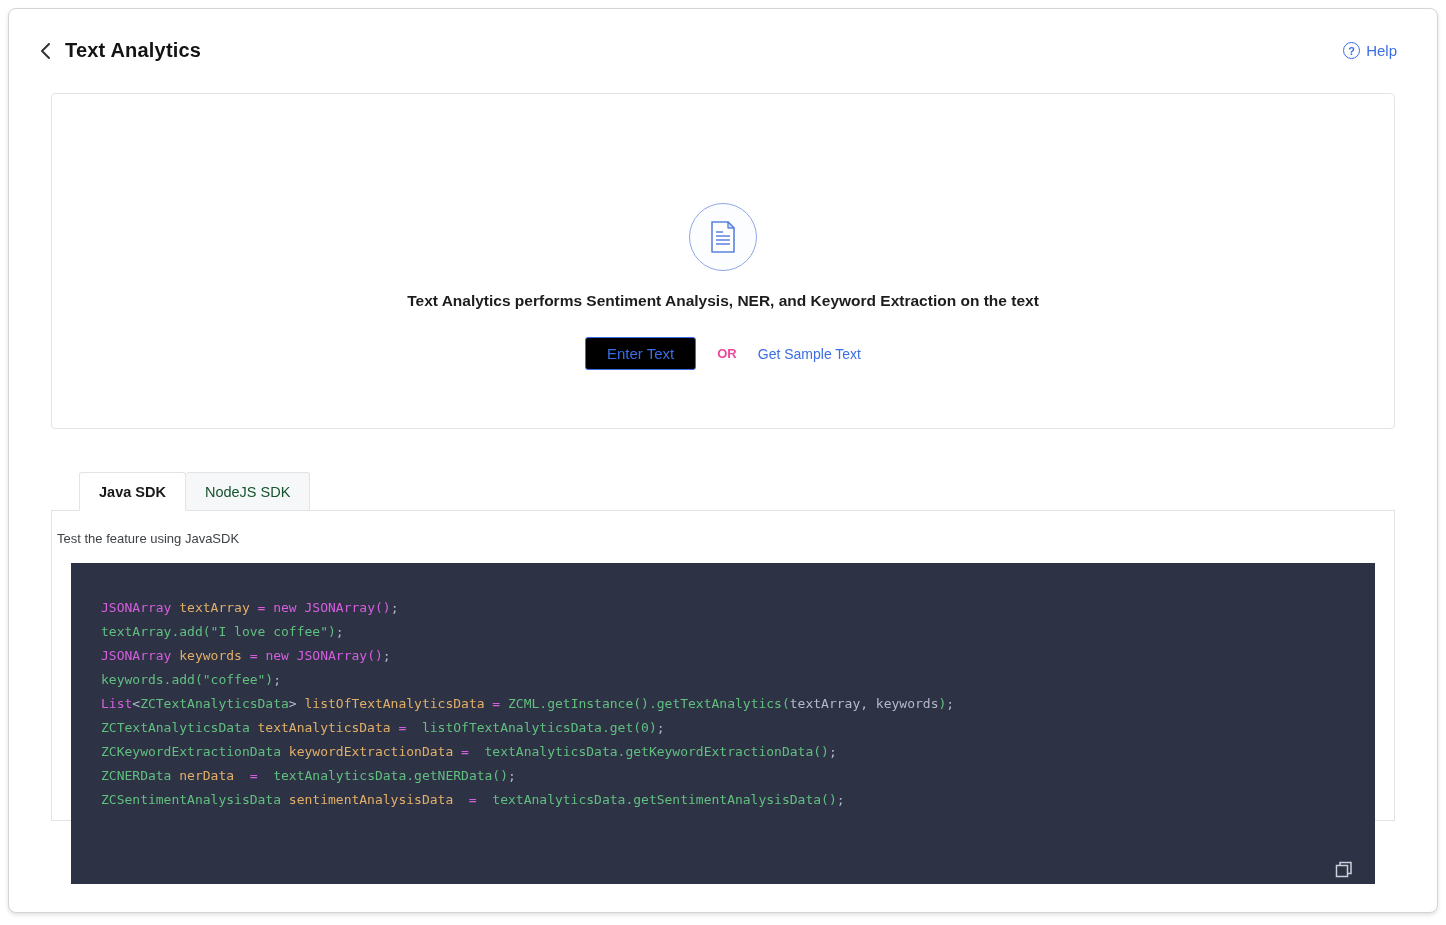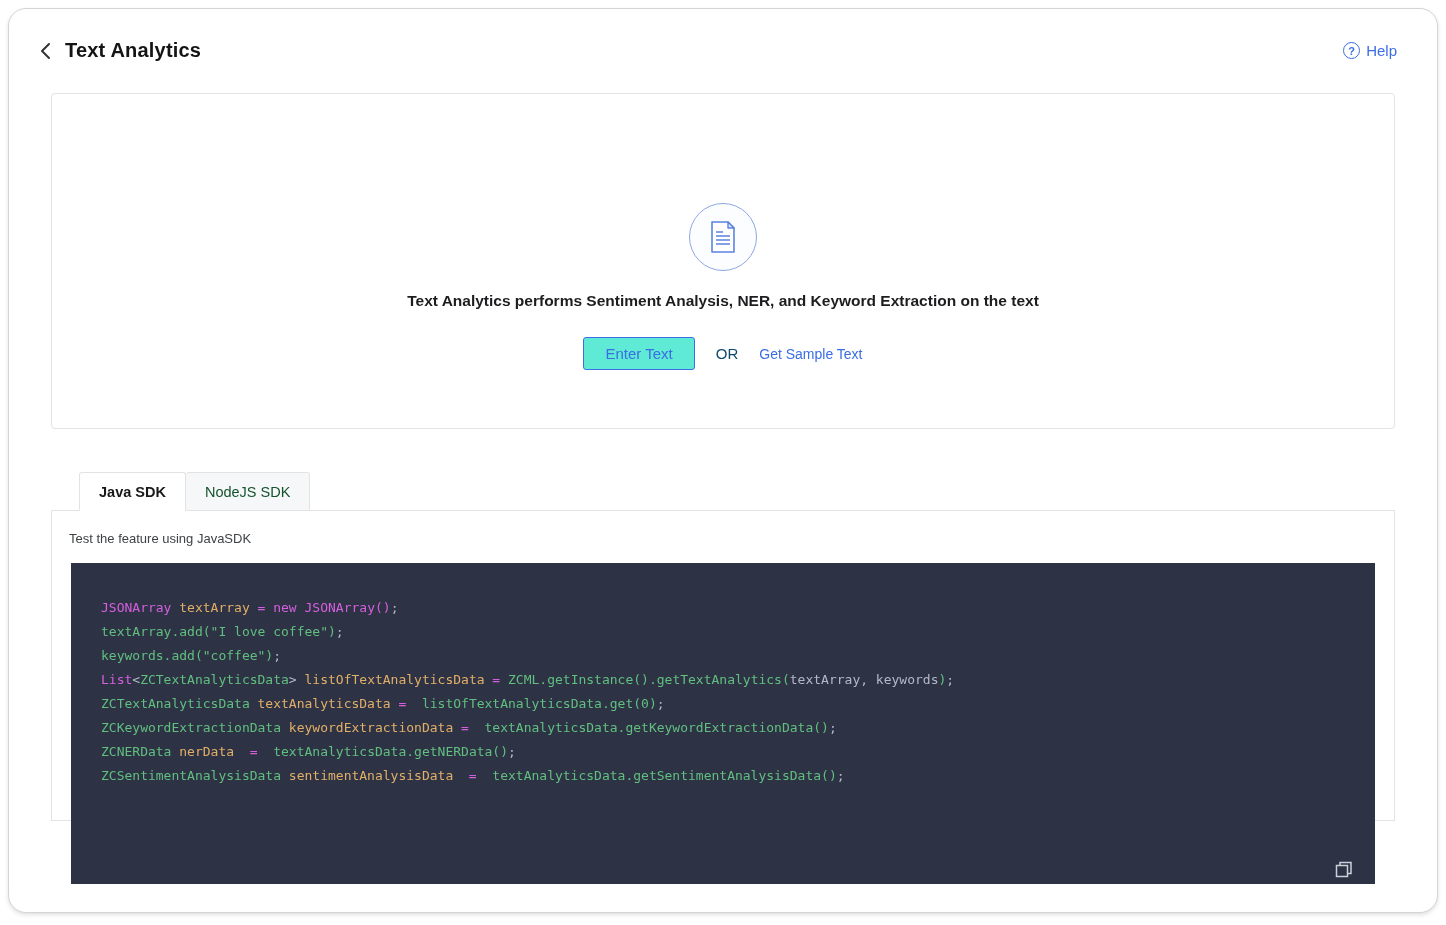--- a/index.html
+++ b/index.html
@@ -1,56 +1,56 @@
 <!DOCTYPE html>
 <html style="--blue: #3b6de4; --codebg: #2d3245; --cpink: #d55fde; --cgreen: #61bf7f; --corange: #e2af68; --cplain: #b3bac7;"><head>
 <meta charset="utf-8">
 <style>
   * { box-sizing: border-box; }
   html,body { margin:0; padding:0; background:#fff; }
   body { font-family:"Liberation Sans", sans-serif; }
   .page {
     position:relative; margin:8px; height:905px;
-    border:1px solid #d4d4d4; border-radius:18px; background:#fff;
+    border:1px solid #d4d4d4; border-radius:8px; background:#fff;
     box-shadow:0 2px 4px rgba(0,0,0,.12); overflow:hidden;
   }
   
   .hdr { display:flex; align-items:center; padding:30px 40px 0 26px; }
   .back-btn { width:20px; height:20px; display:flex; align-items:center; justify-content:center; cursor:pointer; }
   .hdr h1 { margin:0 0 0 10px; font-size:20px; font-weight:700; color:#141414; letter-spacing:.2px; }
   .help { margin-left:auto; display:flex; align-items:center; gap:6px; color:var(--blue); font-size:15px; cursor:pointer; text-decoration:none; }
   .help-q { width:17px; height:17px; border:1.4px solid var(--blue); border-radius:50%; display:flex; align-items:center; justify-content:center; font-size:11px; font-weight:700; }
   
   .card {
     margin:31px 42px 0; height:336px; border:1px solid #e3e3e3; border-radius:4px;
     text-align:center; padding-top:109px; background:#fff;
   }
   .doc-circle {
     width:68px; height:68px; border:1.5px solid #8ea6e6; border-radius:50%;
     background:#fcfdfe; display:inline-flex; align-items:center; justify-content:center;
   }
   .desc { margin:21px 0 0; font-size:15.5px; font-weight:700; color:#1d1d1f; }
   .actions { margin-top:27px; display:flex; justify-content:center; align-items:center; gap:21px; }
   .enter-btn {
-    padding:7px 21px; background:#5eead4; border:1px solid var(--blue); border-radius:3px;
+    padding:7px 21px; background:#000000; border:1px solid var(--blue); border-radius:3px;
     color:var(--blue); font-size:15px; font-family:inherit; cursor:pointer;
   }
-  .or { font-size:15px; font-weight:400; color:#0c4a6e; }
+  .or { font-size:13px; font-weight:700; color:#ec4899; }
   .sample-link { color:var(--blue); font-size:14px; cursor:pointer; text-decoration:none; }
   
   .tabs { margin:43px 42px 0; display:flex; position:relative; z-index:2;padding-left:28px; }
   .tab {
     height:39px; display:flex; align-items:center; padding:0 19px; font-size:14.5px;
     border:1px solid #e3e3e3; border-radius:3px 3px 0 0; margin-bottom:-1px; cursor:pointer;
   }
   .tab.active { background:#fff; border-bottom:1px solid #fff; font-weight:700; color:#18181a; }
   .tab.inactive { background:#f6f7f8; color:#14532d; border-left:none; }
   
   .panel { margin:0 42px; border:1px solid #e3e3e3; height:311px; background:#fff; }
-  .hint { margin:20px 0 0 17px; font-size:13px; color:#3f4246; }
+  .hint { margin:20px 0 0 5px; font-size:13px; color:#3f4246; }
   .code-block {
     margin:17px 19px 0; height:321px; background:var(--codebg);
     padding:33px 30px 5px; position:relative; overflow:hidden;
   }
   .code-line { font-family:"DejaVu Sans Mono", monospace; font-size:13px; line-height:24px; white-space:pre; }
   .tk-k { color:var(--cpink); }
   .tk-v { color:var(--corange); }
   .tk-f { color:var(--cgreen); }
   .tk-p { color:var(--cplain); }
   .copy-btn { position:absolute; right:23px; bottom:6px; cursor:pointer; line-height:0; }
@@ -96,20 +96,21 @@
     <div class="tab active">Java SDK</div>
     <div class="tab inactive">NodeJS SDK</div>
   </div>
 
   <section class="panel">
     <p class="hint">Test the feature using JavaSDK</p>
     <div class="code-block">
       <div id="code">
           <div class="code-line"><span class="tk-k">JSONArray </span><span class="tk-v">textArray </span><span class="tk-k">= new JSONArray()</span><span class="tk-p">;</span></div>
           <div class="code-line"><span class="tk-f">textArray.add("I love coffee")</span><span class="tk-p">;</span></div>
+          <div class="code-line"><span class="tk-k">JSONArray </span><span class="tk-v">keywords </span><span class="tk-k">= new JSONArray()</span><span class="tk-p">;</span></div>
           <div class="code-line"><span class="tk-f">keywords.add("coffee")</span><span class="tk-p">;</span></div>
           <div class="code-line"><span class="tk-k">List</span><span class="tk-p">&lt;</span><span class="tk-f">ZCTextAnalyticsData</span><span class="tk-p">&gt; </span><span class="tk-v">listOfTextAnalyticsData </span><span class="tk-k">= </span><span class="tk-f">ZCML.getInstance().getTextAnalytics(</span><span class="tk-p">textArray, keywords</span><span class="tk-f">)</span><span class="tk-p">;</span></div>
           <div class="code-line"><span class="tk-f">ZCTextAnalyticsData </span><span class="tk-v">textAnalyticsData </span><span class="tk-k">=  </span><span class="tk-f">listOfTextAnalyticsData.get(0)</span><span class="tk-p">;</span></div>
           <div class="code-line"><span class="tk-f">ZCKeywordExtractionData </span><span class="tk-v">keywordExtractionData </span><span class="tk-k">=  </span><span class="tk-f">textAnalyticsData.getKeywordExtractionData()</span><span class="tk-p">;</span></div>
           <div class="code-line"><span class="tk-f">ZCNERData </span><span class="tk-v">nerData  </span><span class="tk-k">=  </span><span class="tk-f">textAnalyticsData.getNERData()</span><span class="tk-p">;</span></div>
           <div class="code-line"><span class="tk-f">ZCSentimentAnalysisData </span><span class="tk-v">sentimentAnalysisData  </span><span class="tk-k">=  </span><span class="tk-f">textAnalyticsData.getSentimentAnalysisData()</span><span class="tk-p">;</span></div>
         </div>
       <span class="copy-btn">
         <svg width="17" height="17" viewBox="0 0 17 17">
           <rect x="1.5" y="4.5" width="11" height="11" fill="none" stroke="#ccd0d9" stroke-width="1.5"></rect>

